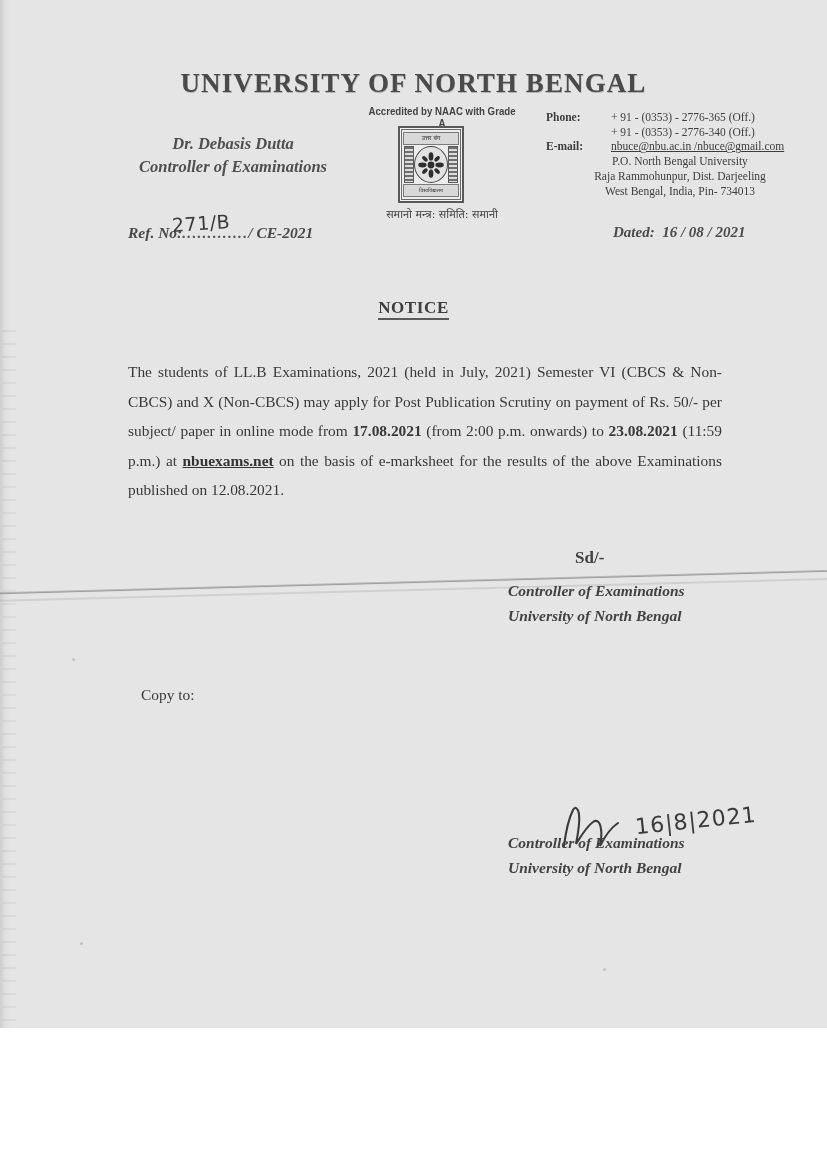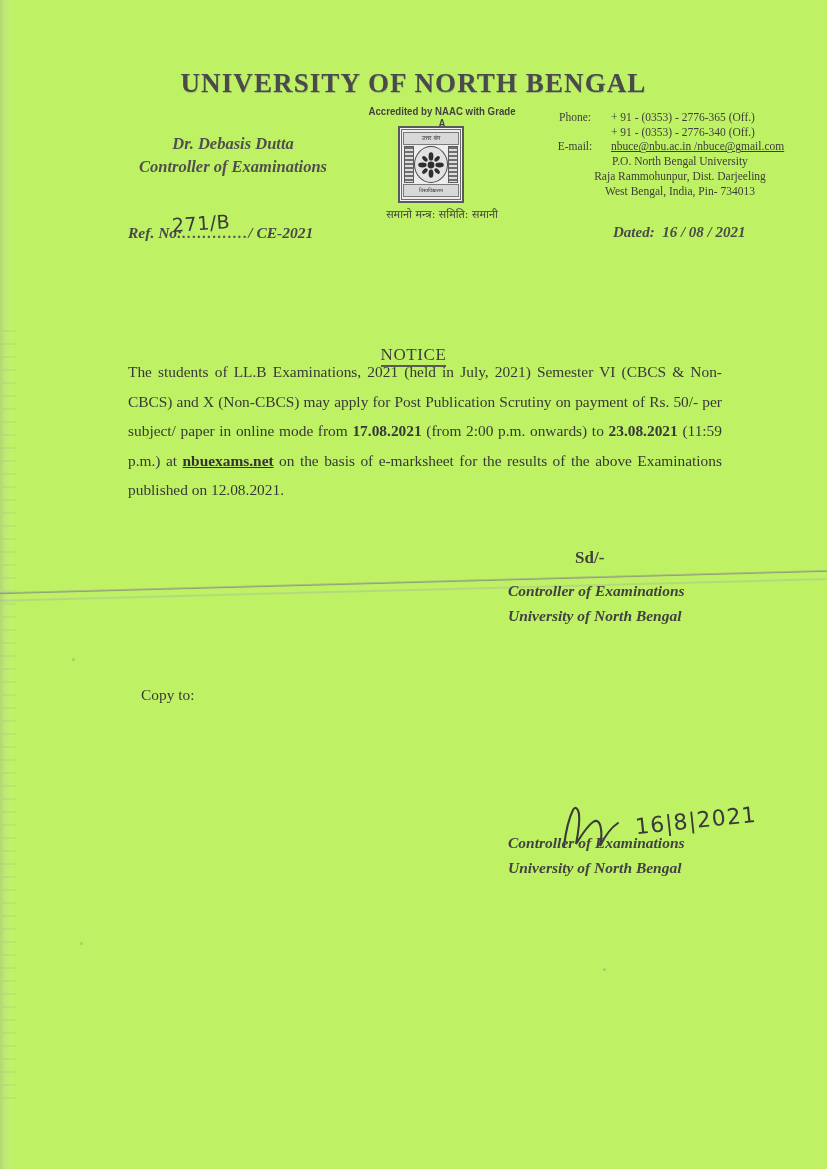--- a/index.html
+++ b/index.html
@@ -3,22 +3,22 @@
 <meta charset="utf-8">
 <style>
   html, body {
     margin: 0;
     padding: 0;
     background: #ffffff;
   }
   .page {
     position: relative;
     width: 827px;
-    height: 1169px;
-    background: #bef264;
+    height: 1028px;
+    background: #e5e5e5;
     overflow: hidden;
     font-family: "Liberation Serif", "DejaVu Serif", serif;
     color: #3a3a3a;
     -webkit-font-smoothing: antialiased;
   }
 
   
   .scan-left-edge {
     position: absolute;
     left: 0; top: 0;
@@ -185,22 +185,22 @@
     left: 546px; top: 110px;
     width: 268px;
     font-family: "Liberation Serif", "DejaVu Serif", serif;
     font-size: 11.5px;
     color: #3c3c3c;
     line-height: 1.28;
   }
   .contact .row { display: flex; }
   .contact .lbl {
     width: 58px;
-    text-align: center;
-    font-weight: normal;
+    text-align: left;
+    font-weight: bold;
     padding-right: 7px;
     flex: none;
   }
   .contact .val { flex: 1; text-align: left; }
   .contact .val.ul { text-decoration: underline; }
   .contact .center-line { text-align: center; }
 
   
   .ref-line {
     position: absolute;
@@ -234,25 +234,24 @@
     color: #4a4a4a;
     white-space: nowrap;
   }
 
   
   .notice-head {
     position: absolute;
     left: 0; top: 298px;
     width: 827px;
     text-align: center;
-    font-weight: normal;
+    font-weight: bold;
     font-size: 17px;
     letter-spacing: .6px;
     color: #3d3d3d;
-    margin-top: 47px;
   }
   .notice-head span {
     border-bottom: 2px solid #5a5a5a;
     padding-bottom: 1px;
   }
 
   
   .body-text {
     position: absolute;
     left: 128px; top: 357px;

